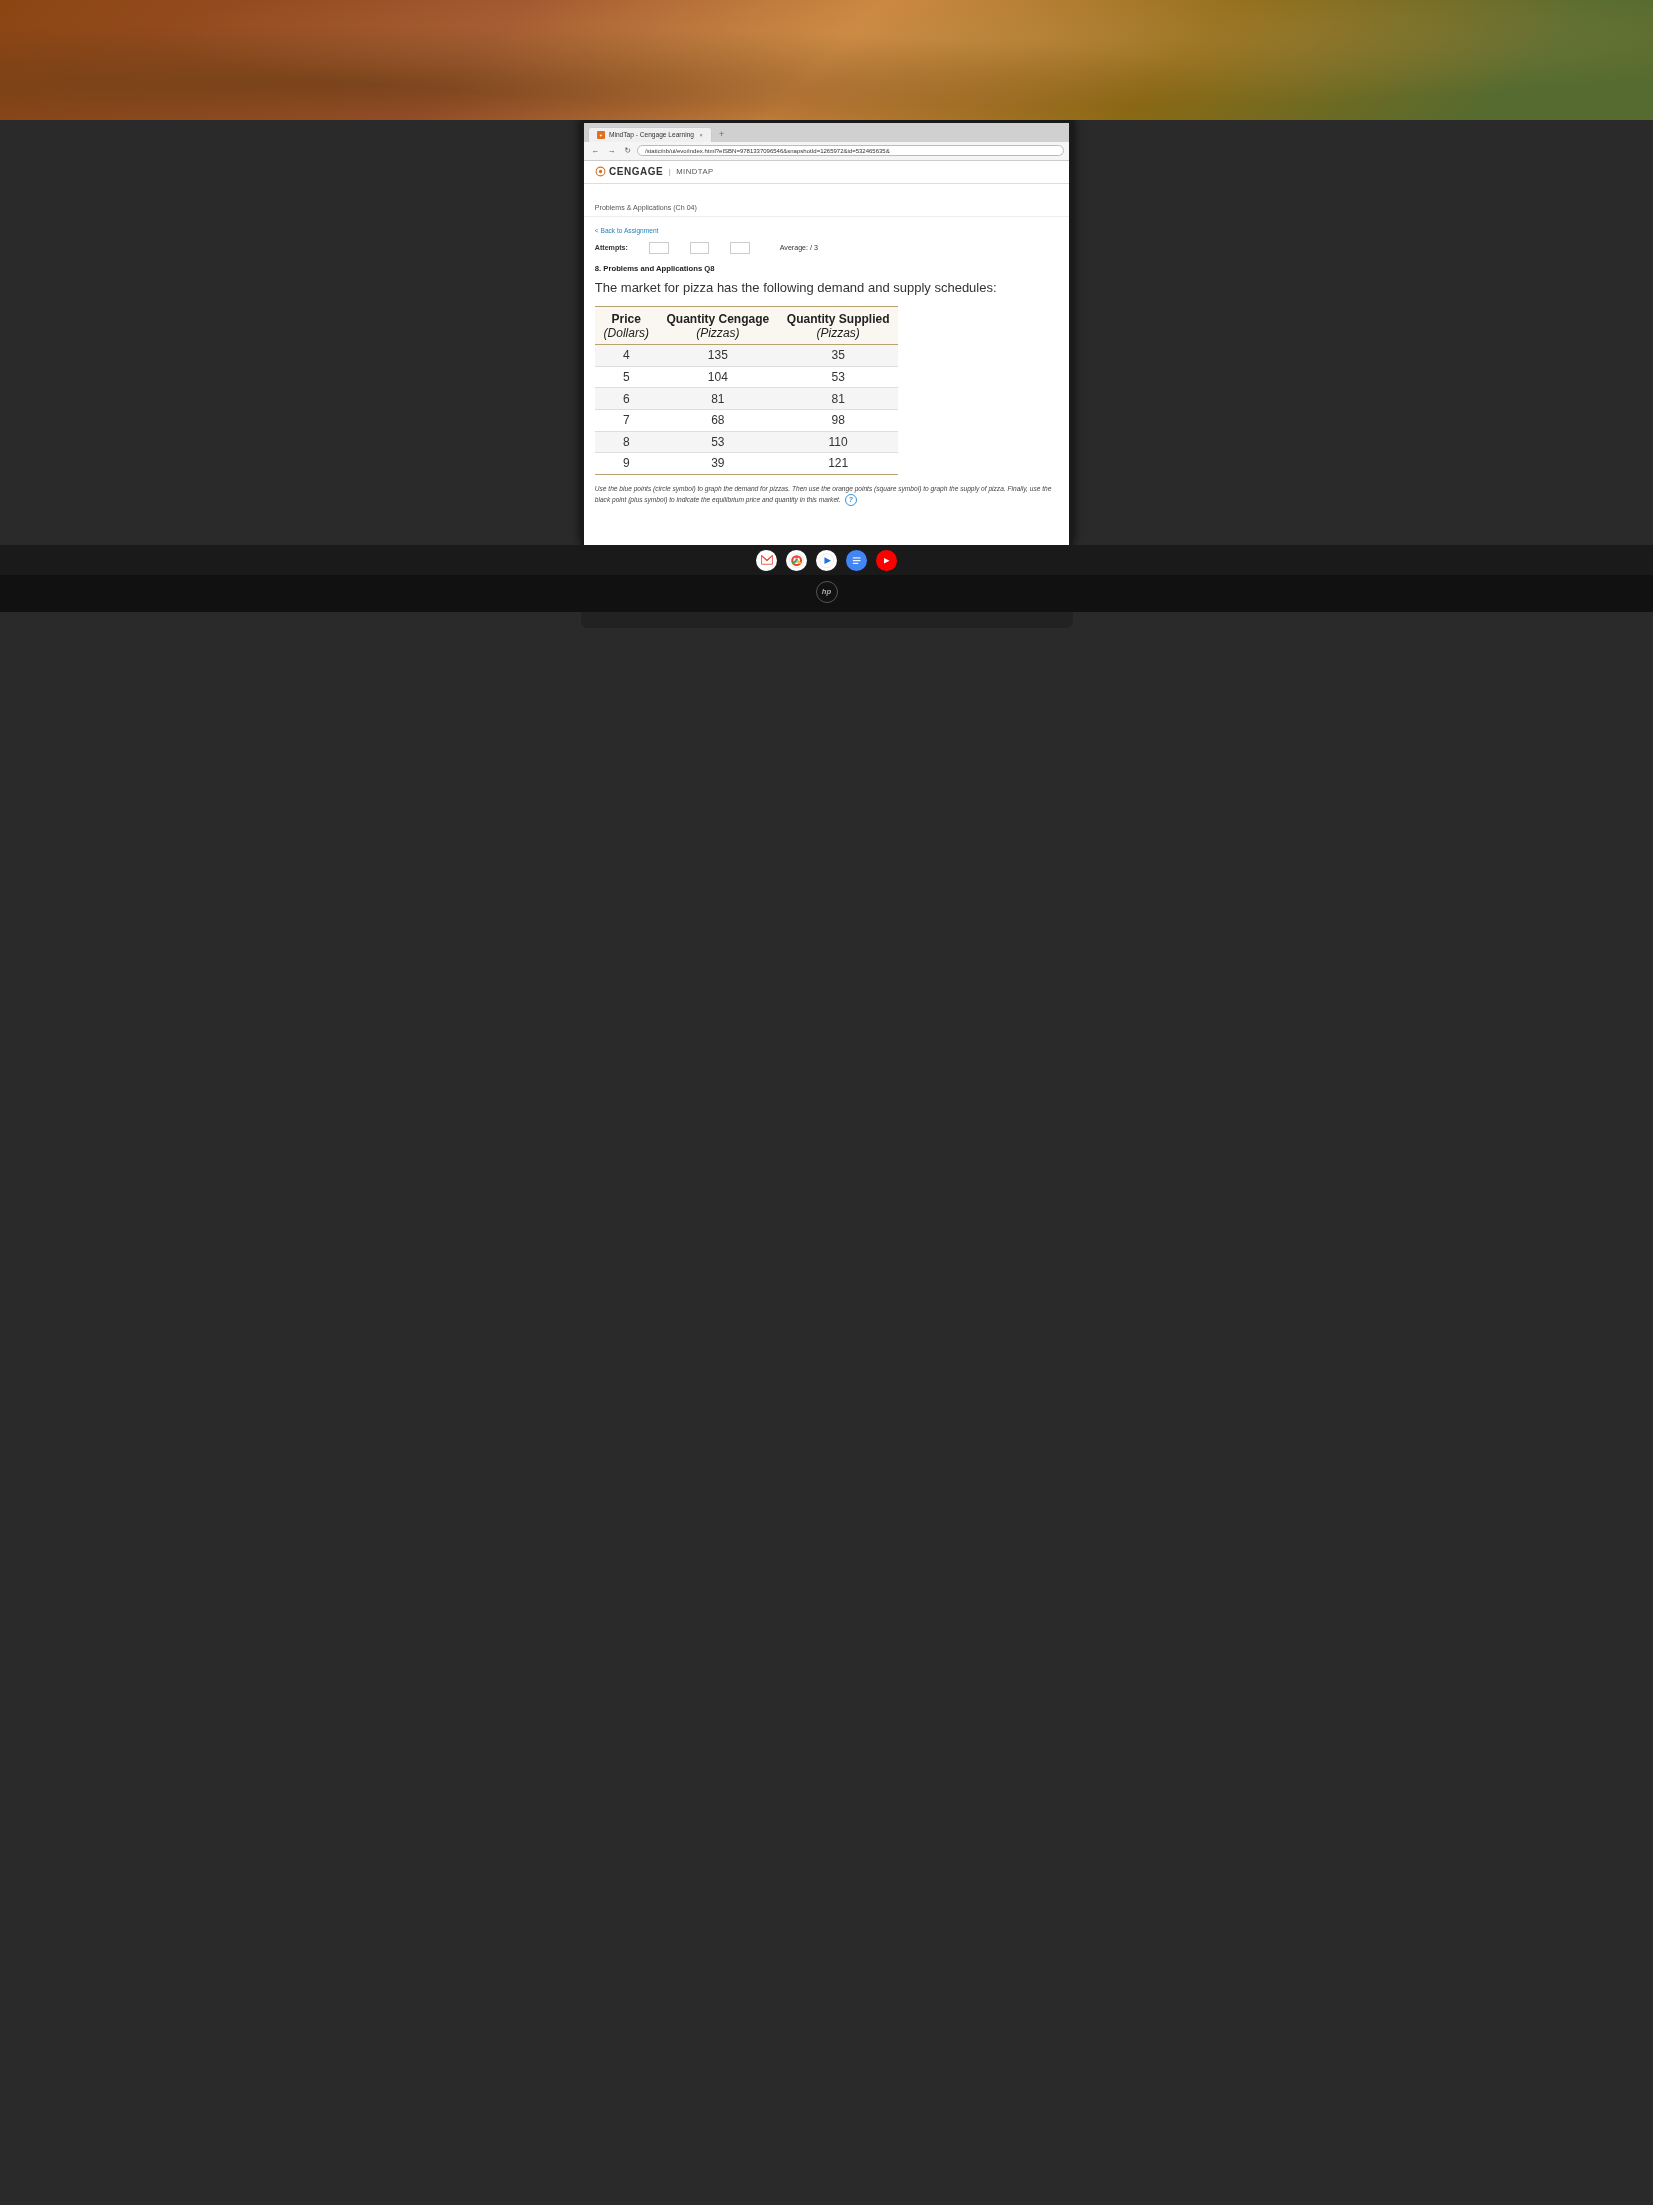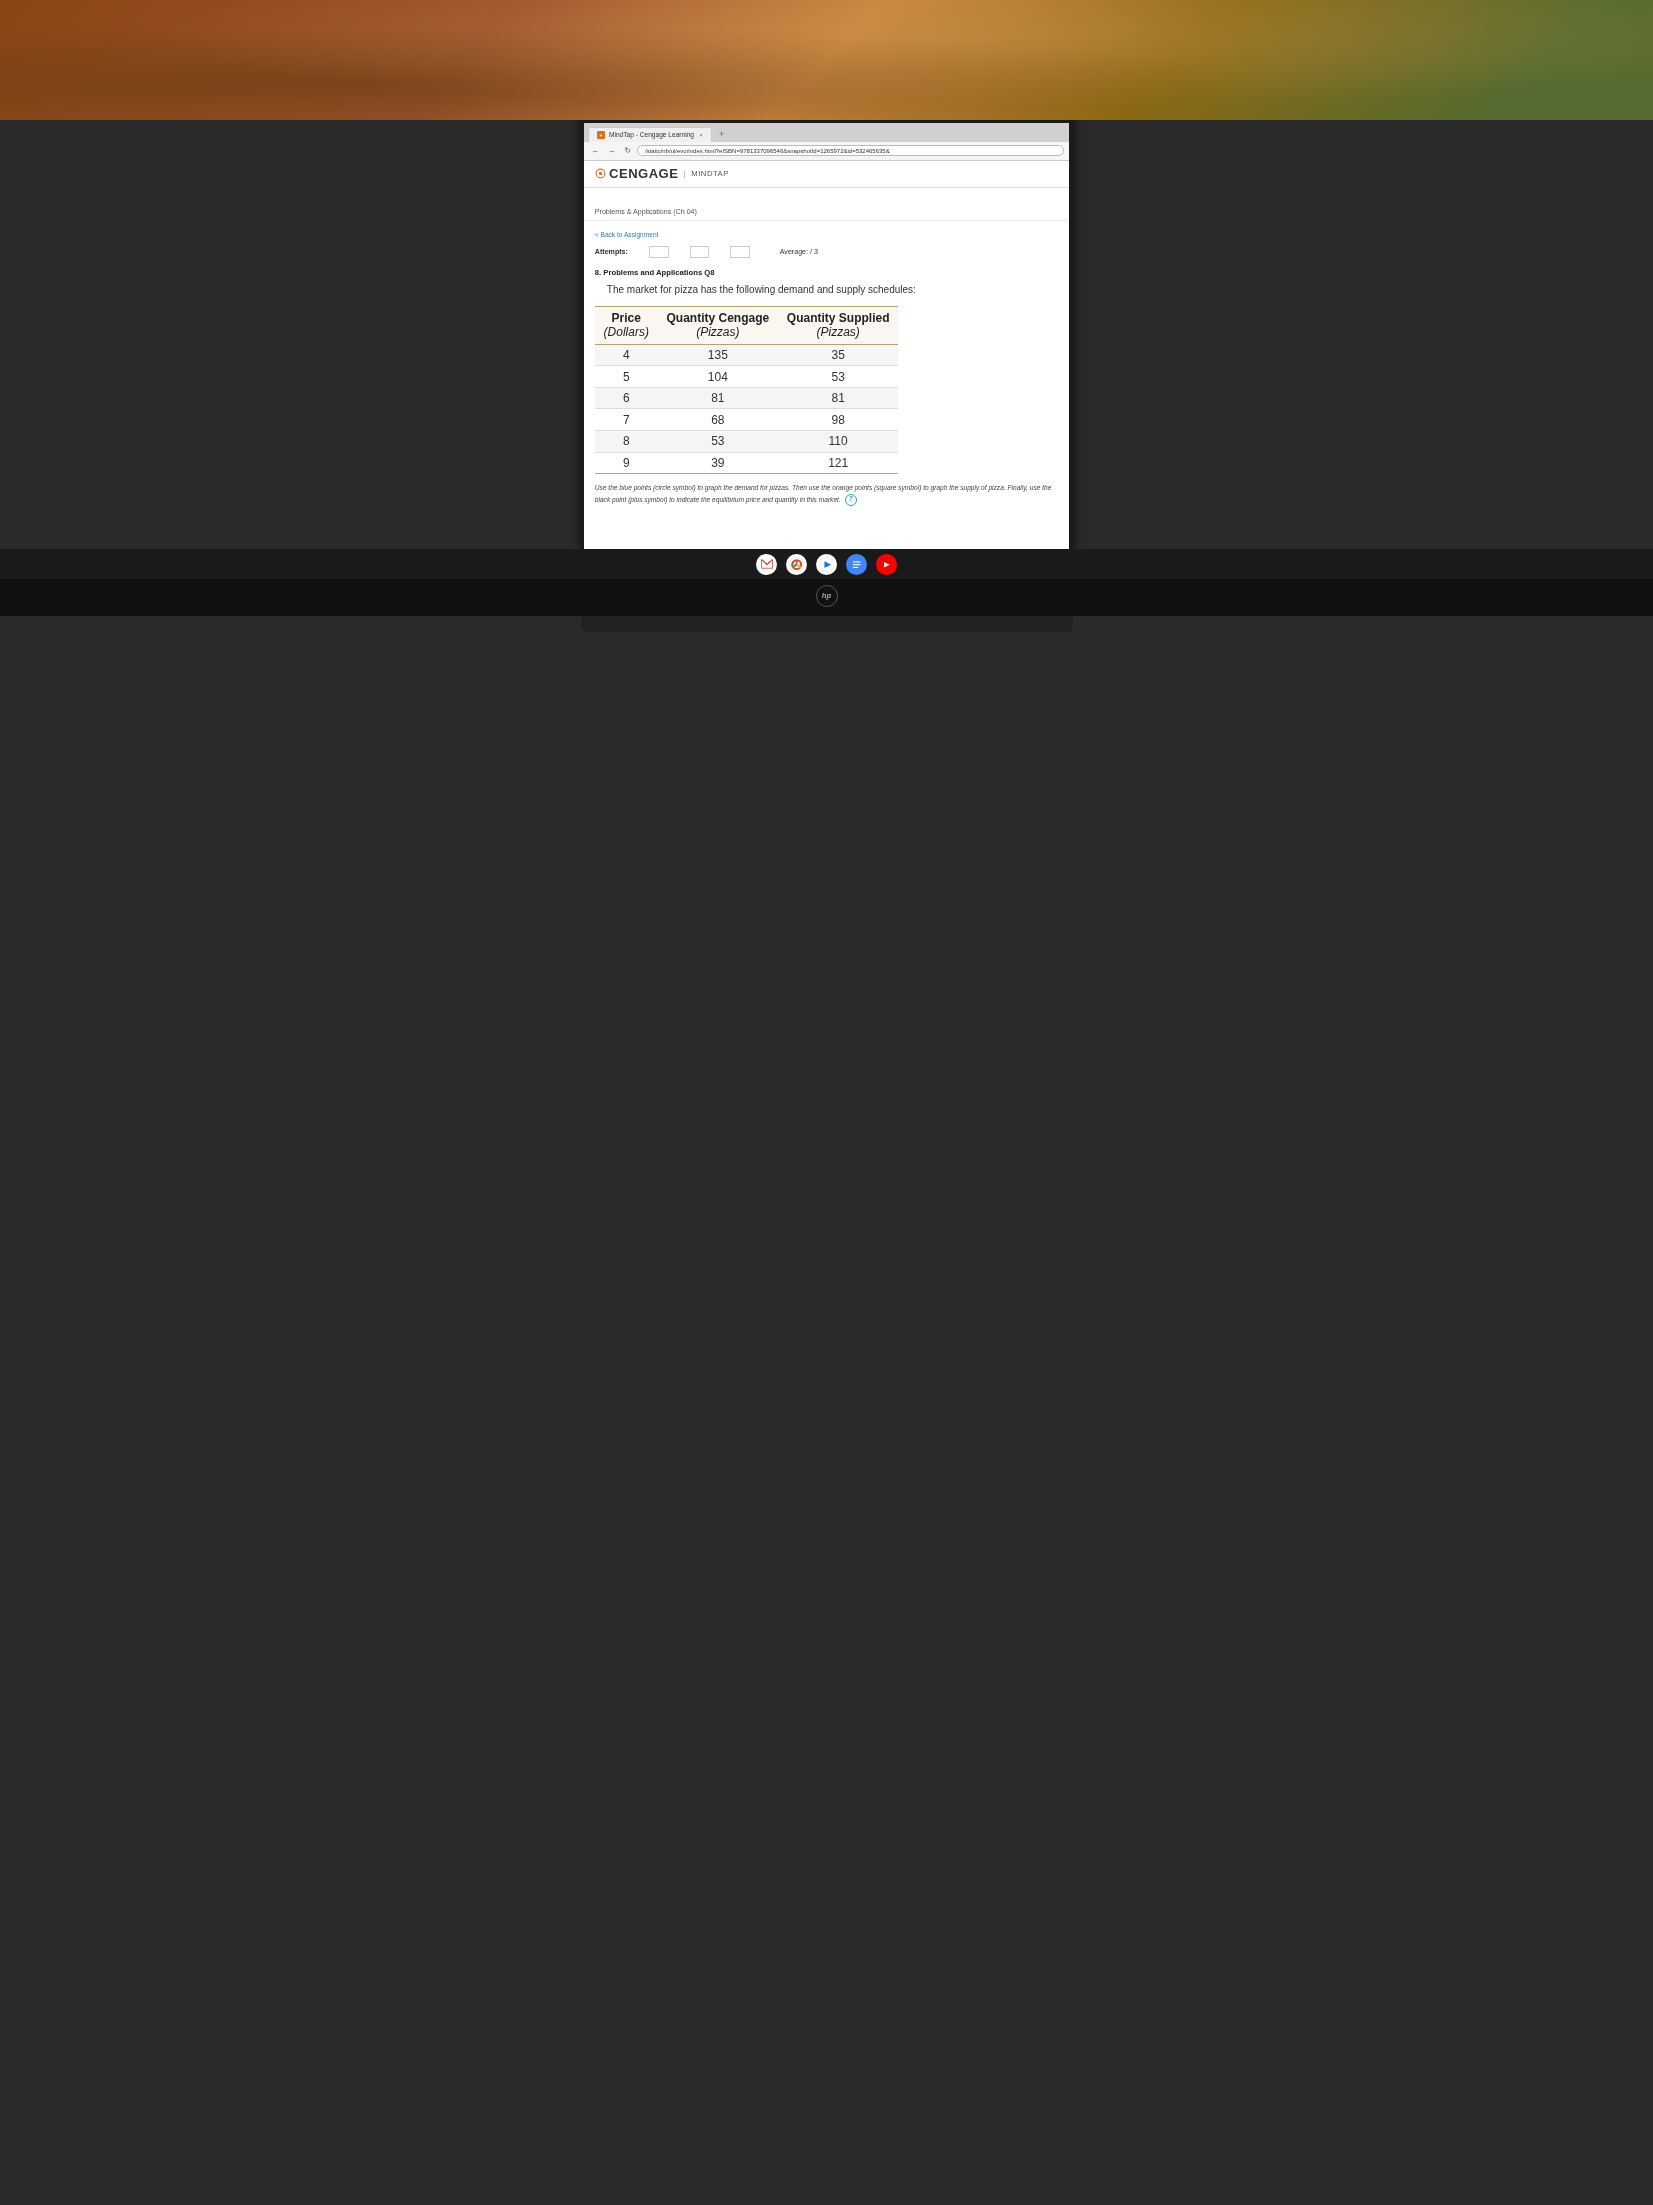--- a/index.html
+++ b/index.html
@@ -152,21 +152,21 @@
       gap: 3.3px;
     }
 
     .logo-icon {
       width: 11px;
       height: 11px;
       position: relative;
     }
 
     .logo-text {
-      font-size: 13px;
+      font-size: 10px;
       font-weight: bold;
       color: #333;
       letter-spacing: 0.5px;
     }
 
     .logo-divider {
       color: #999;
       font-size: 7.7px;
       margin: 0 2.2px;
     }
@@ -234,25 +234,24 @@
     }
 
     .question-title {
       font-size: 7.7px;
       font-weight: bold;
       color: #222;
       margin-bottom: 5.5px;
     }
 
     .question-body {
-      font-size: 10px;
+      font-size: 13px;
       color: #333;
       margin-bottom: 8.8px;
       line-height: 1.5;
-      margin-left: 12px;
     }
 
     
     .data-table-wrapper {
       margin: 8.8px 0;
       overflow-x: auto;
     }
 
     .data-table {
       border-collapse: collapse;

